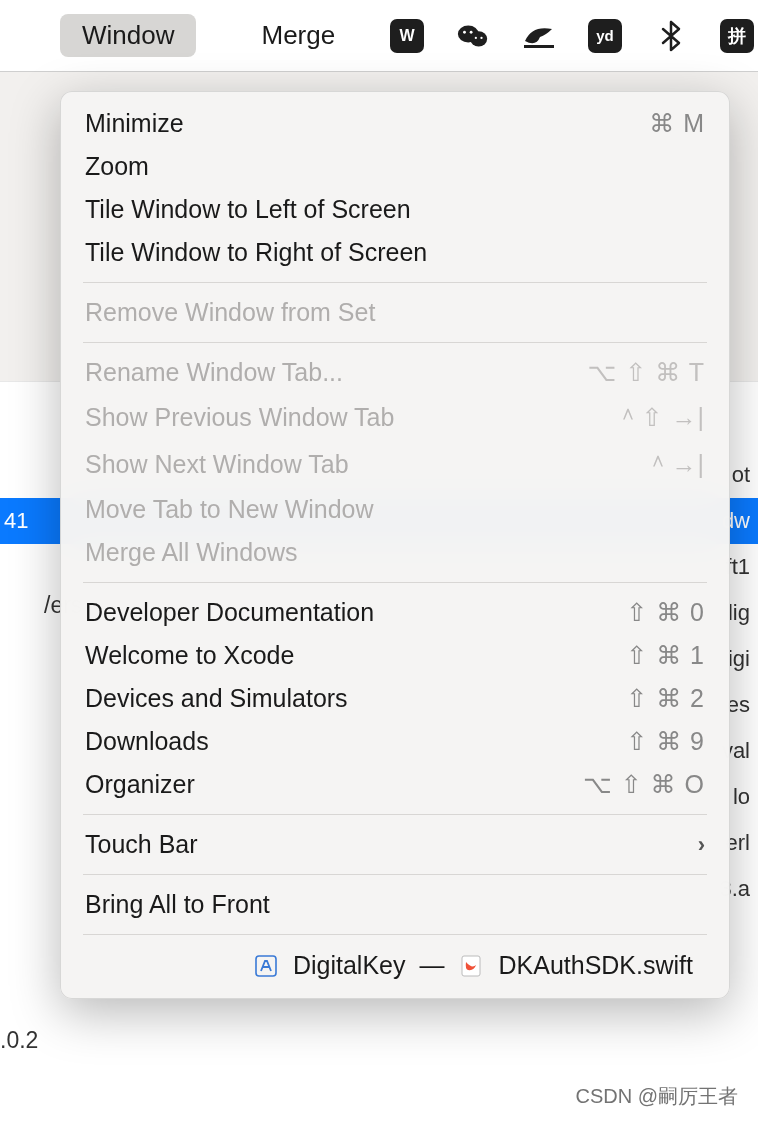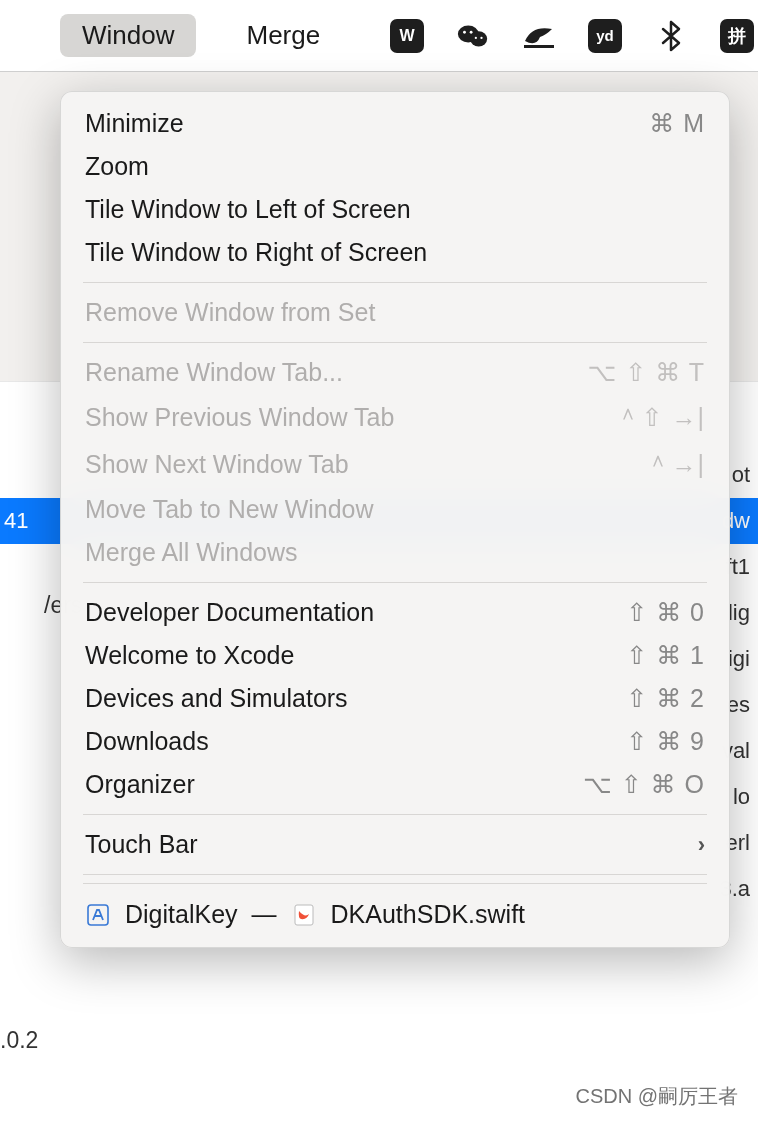--- a/index.html
+++ b/index.html
@@ -14,21 +14,21 @@
       background: #f5f5f5;
       position: relative;
       overflow: hidden;
     }
     .menubar {
       height: 72px;
       background: #fff;
       border-bottom: 1px solid #cfcfcf;
       display: flex;
       align-items: center;
-      gap: 28px;
+      gap: 43px;
       padding-left: 60px;
       position: relative;
     }
     .menubar-item {
       font-size: 26px;
       color: #1a1a1a;
       padding: 6px 22px;
       border-radius: 8px;
       cursor: default;
     }
@@ -142,23 +142,24 @@
     }
     .submenu-arrow {
       font-size: 22px;
       color: #555;
       font-weight: 700;
     }
     .window-entry {
       display: flex;
       align-items: center;
       gap: 14px;
-      padding: 8px 24px;
+      padding: 8px 36px;
       font-size: 25px;
       color: #1a1a1a;
+      justify-content: flex-end;
     }
     .win-icon {
       width: 26px;
       height: 26px;
       display: inline-flex;
       align-items: center;
       justify-content: center;
       font-size: 20px;
     }
     .watermark {
@@ -340,20 +341,24 @@
 
   <div class="menu-sep"></div>
 
   <div class="menu-item">
     <span>Touch Bar</span>
     <span class="submenu-arrow">›</span>
   </div>
 
   <div class="menu-sep"></div>
 
+  <div class="menu-item">
+    <span>Bring All to Front</span>
+      <span class="shortcut"></span>
+  </div>
 
   <div class="menu-sep"></div>
 
   <div class="window-entry">
     <span class="win-icon">
       <svg width="22" height="22" viewBox="0 0 22 22">
           <rect x="1" y="1" width="20" height="20" rx="3" fill="none" stroke="#3a7ad6" stroke-width="1.6"></rect>
           <path d="M6 16 L10 6 L12 6 L16 16 M8 12 L14 12" stroke="#3a7ad6" stroke-width="1.8" fill="none"></path>
         </svg>
     </span>

